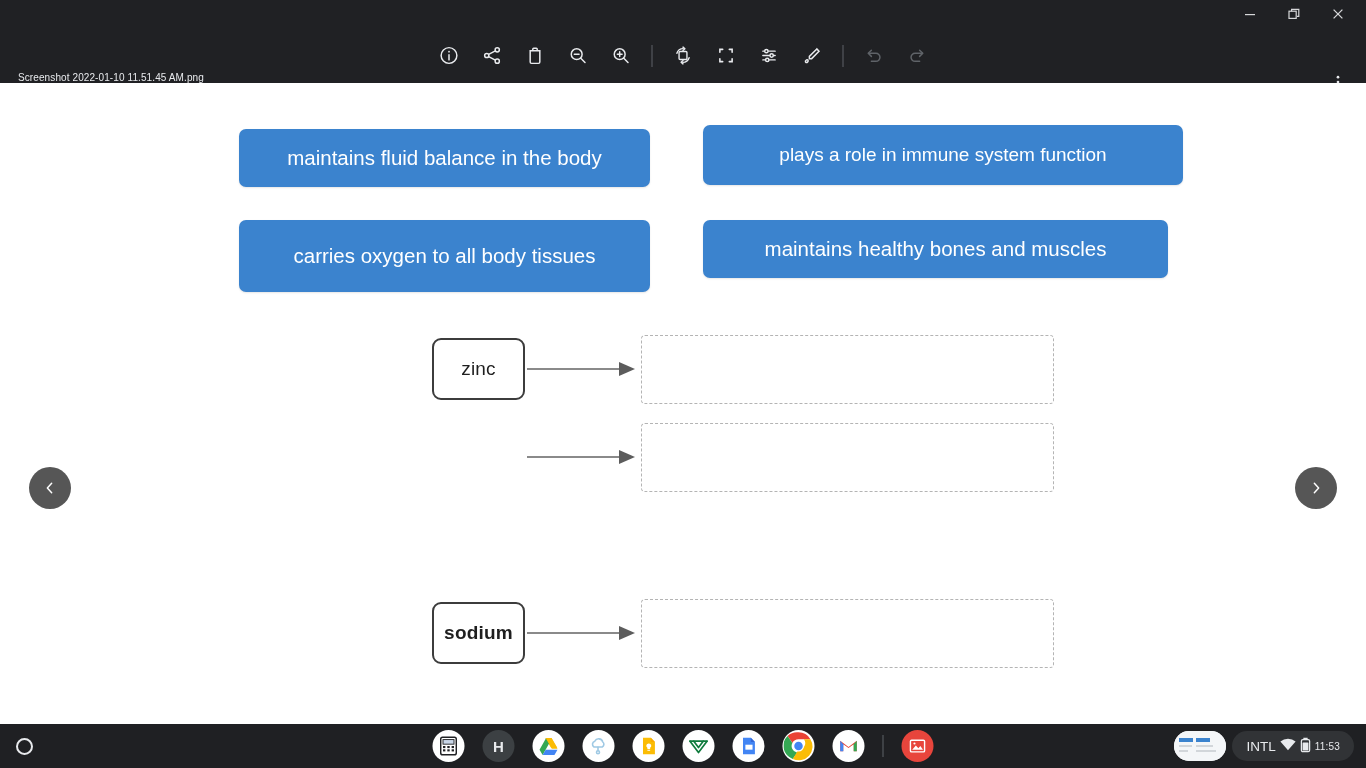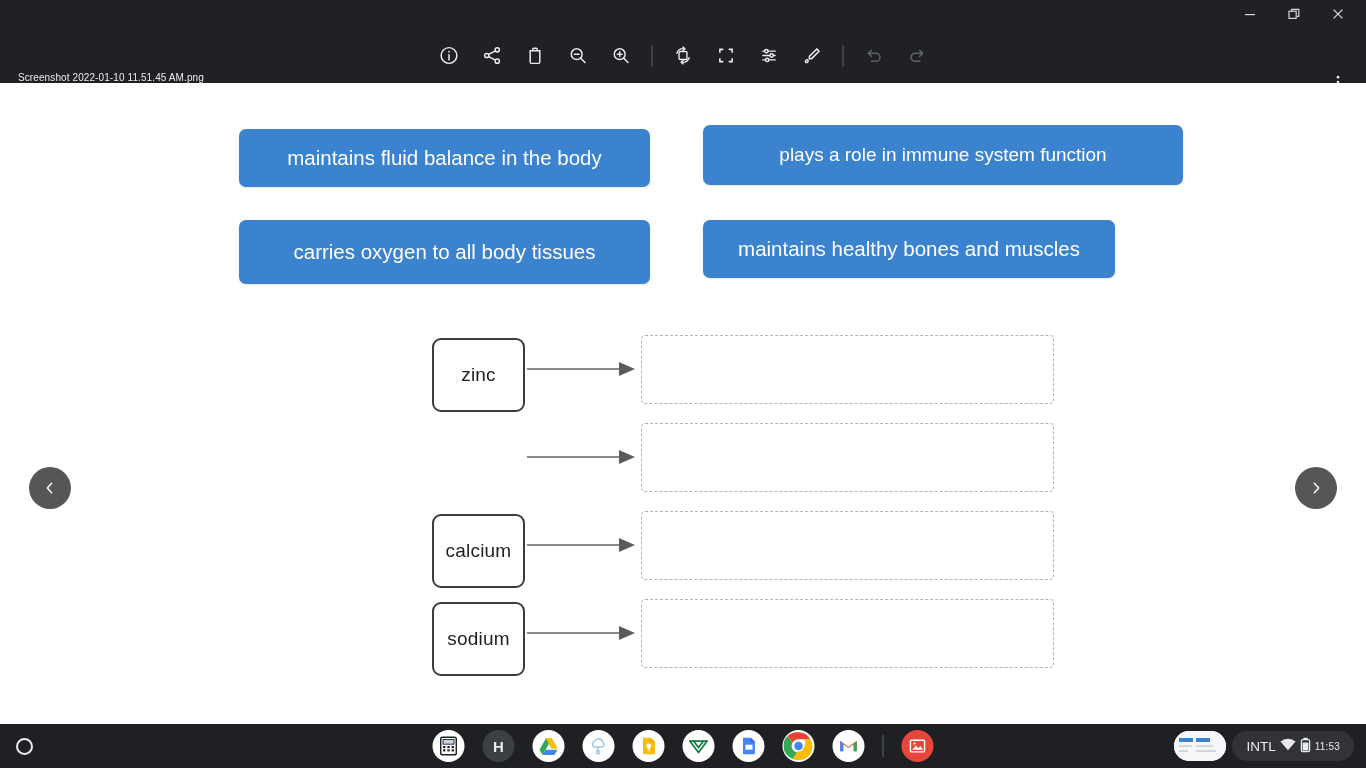--- a/index.html
+++ b/index.html
@@ -63,31 +63,31 @@
     color:#ffffff;
     font-size:20.5px;
     display:flex; align-items:center; justify-content:center;
     text-align:center;
     box-shadow:0 1px 2px rgba(0,0,0,.10);
     padding:0 10px;
     white-space:nowrap;
   }
   .tile.t0{ left:239px; top:46px;  width:411px; height:58px; }
   .tile.t1{ left:703px; top:42px;  width:480px; height:60px; font-size:19px;}
-  .tile.t2{ left:239px; top:137px; width:411px; height:64px; }
-  .tile.t3{ left:703px; top:137px; width:412px; height:58px; }
+  .tile.t2{ left:239px; top:137px; width:411px; height:72px; }
+  .tile.t3{ left:703px; top:137px; width:465px; height:58px; }
 
   .pair-row{ position:absolute; left:0; width:1366px; height:74px; }
   .pair-row.r0{ top:255px; }
   .pair-row.r1{ top:343px; }
   .pair-row.r2{ top:431px; }
-  .pair-row.r3{ top:519px; }
+  .pair-row.r3{ top:519px;font-weight:bold; }
 
   .term-box{
-    position:absolute; left:432px; top:0; width:93px; height:74px;
+    position:absolute; left:432px; top:0; width:93px; height:62px;
     border:2px solid #3c3c3c; border-radius:9px; background:#fff;
     display:flex; align-items:center; justify-content:center;
     font-size:19px; color:#1f1f1f; letter-spacing:.2px;
   }
   .arrow{
     position:absolute; left:527px; top:22px; width:112px; height:18px;
   }
   .drop-zone{
     position:absolute; left:641px; top:-3px; width:413px; height:69px;
     border:1px dashed #b4b4b4; border-radius:4px; background:#fff;
@@ -289,30 +289,20 @@
     <div class="pair-row r1">
       <div class="arrow">
         <svg width="112" height="18" viewBox="0 0 112 18">
           <path d="M0 9 H96" stroke="#8a8a8a" stroke-width="2.2"></path>
           <path d="M92 2 L108 9 L92 16 Z" fill="#5c5c5c"></path>
         </svg>
       </div>
       <div class="drop-zone"></div>
     </div>
 
-    <div class="pair-row r2">
-      <div class="term-box">calcium</div>
-      <div class="arrow">
-        <svg width="112" height="18" viewBox="0 0 112 18">
-          <path d="M0 9 H96" stroke="#8a8a8a" stroke-width="2.2"></path>
-          <path d="M92 2 L108 9 L92 16 Z" fill="#5c5c5c"></path>
-        </svg>
-      </div>
-      <div class="drop-zone"></div>
-    </div>
 
     <div class="pair-row r3">
       <div class="term-box">sodium</div>
       <div class="arrow">
         <svg width="112" height="18" viewBox="0 0 112 18">
           <path d="M0 9 H96" stroke="#8a8a8a" stroke-width="2.2"></path>
           <path d="M92 2 L108 9 L92 16 Z" fill="#5c5c5c"></path>
         </svg>
       </div>
       <div class="drop-zone"></div>

